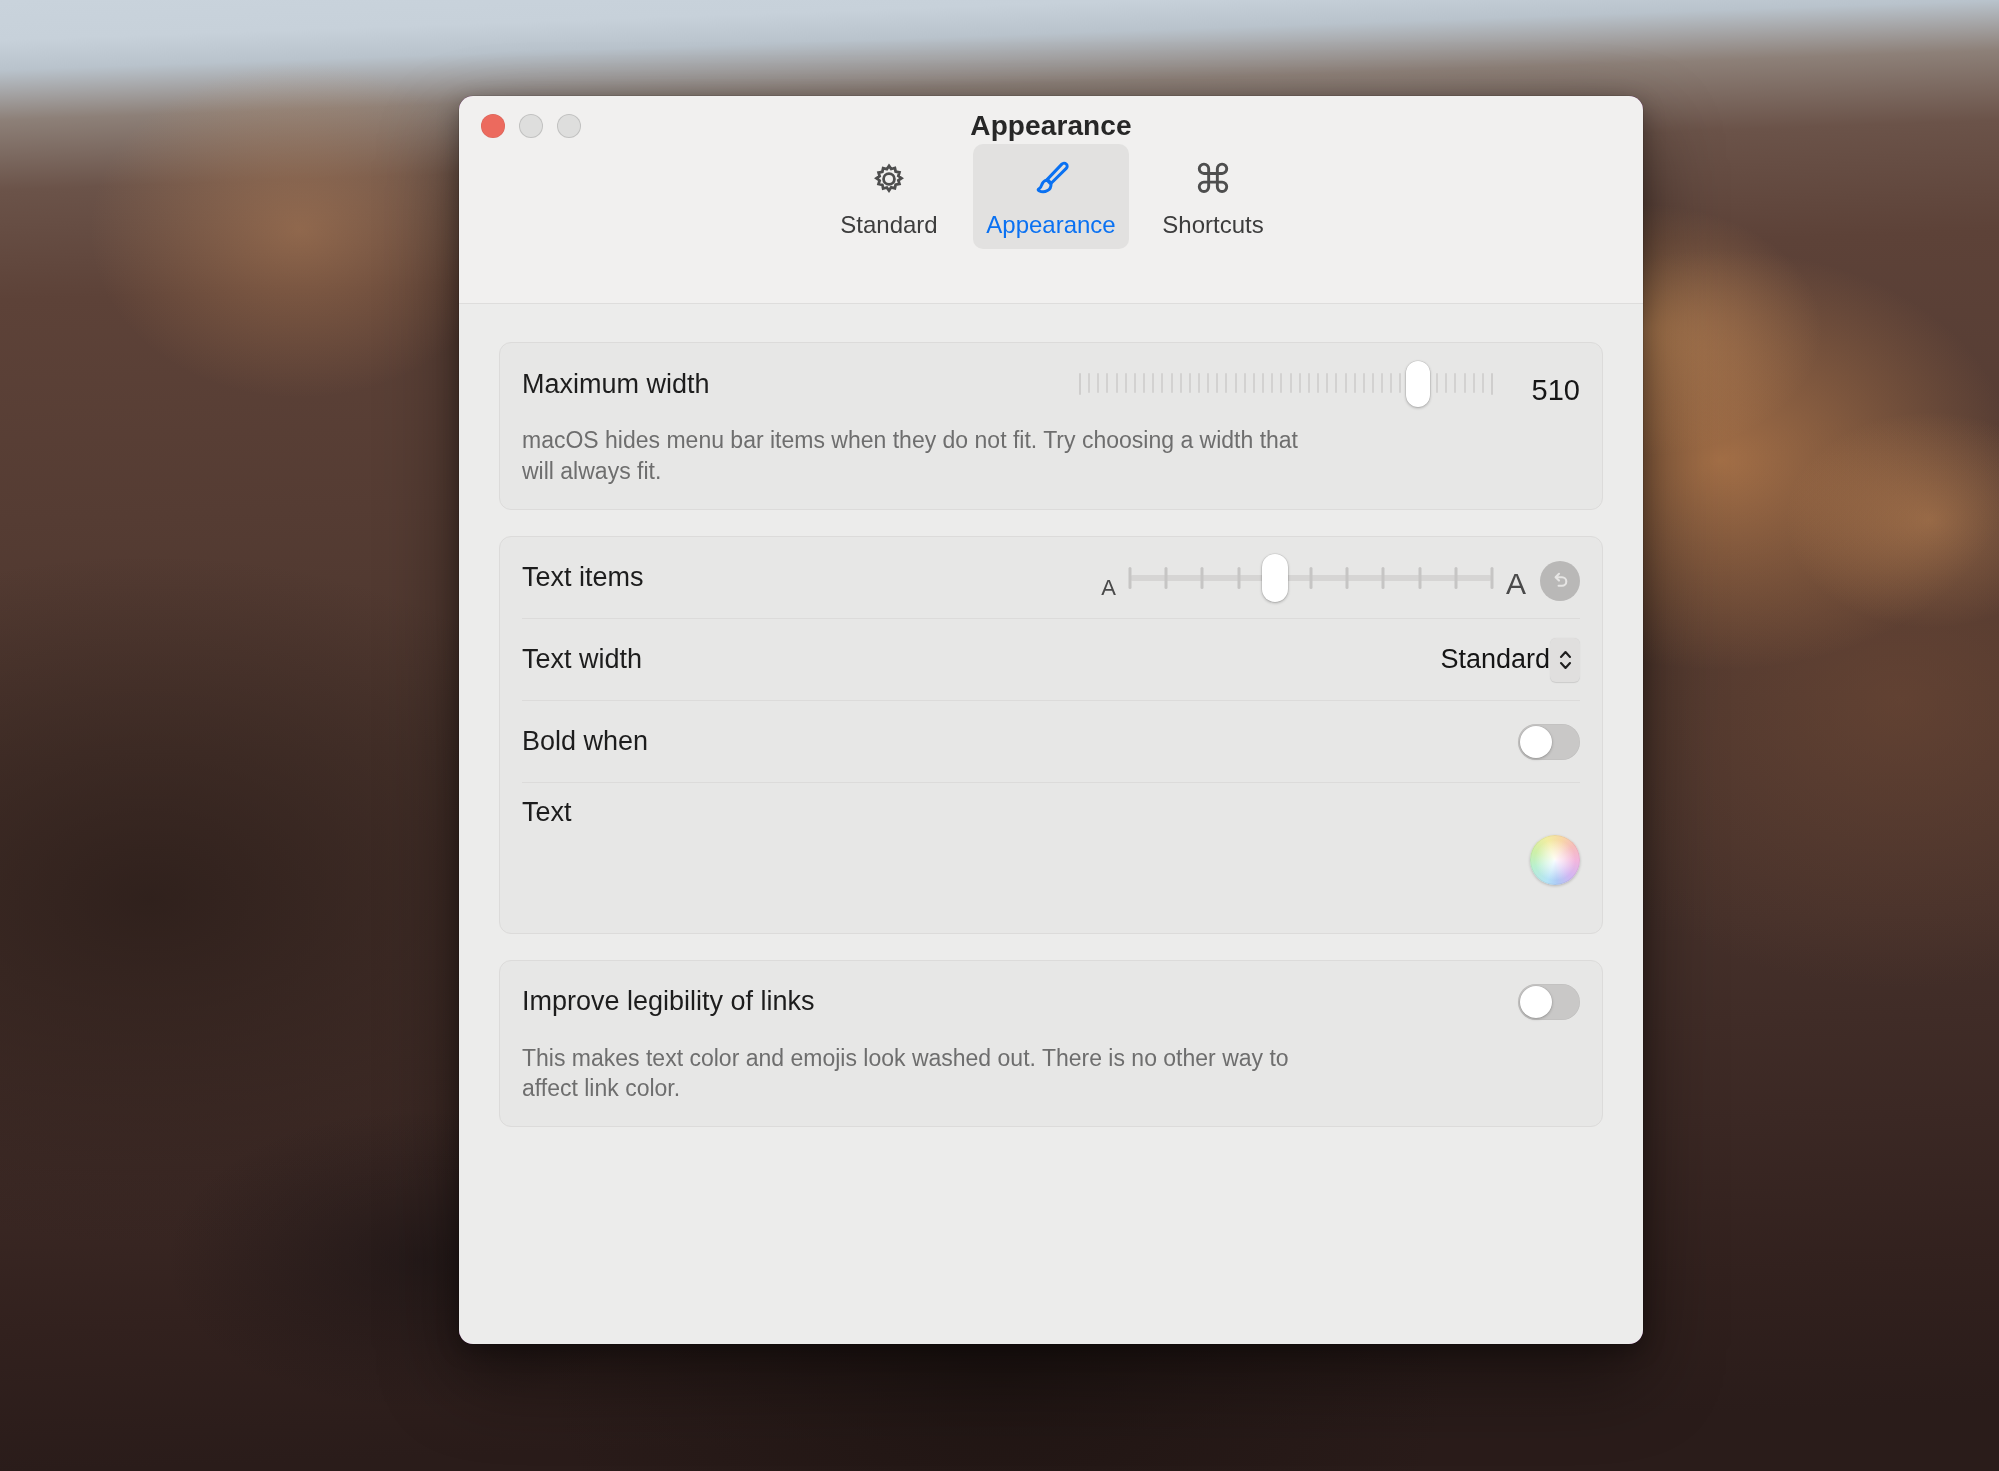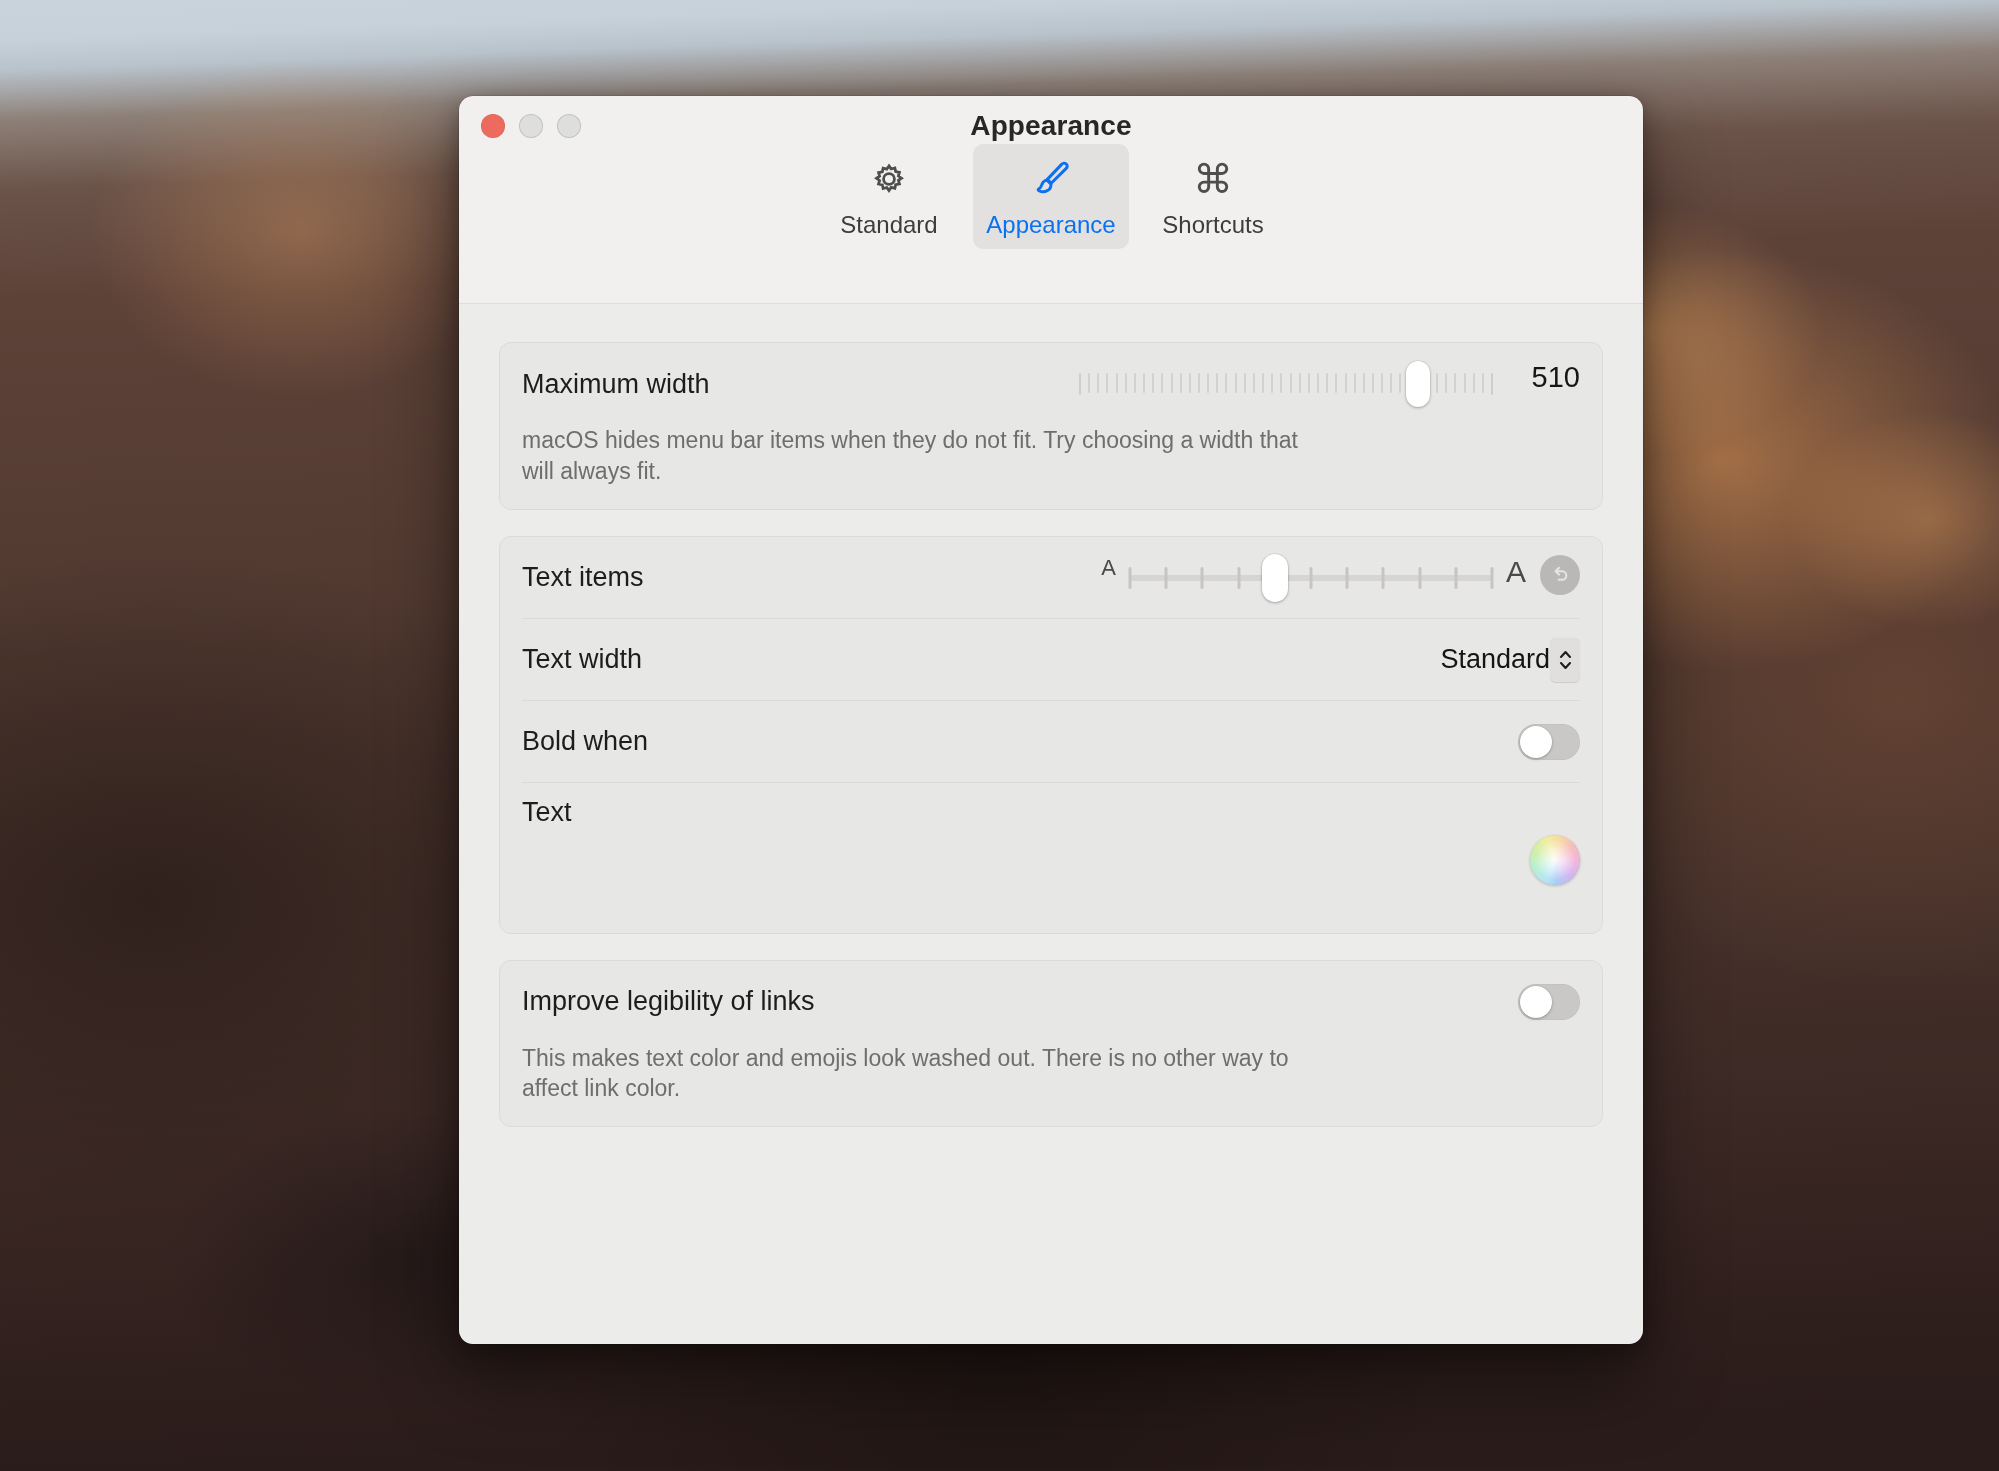--- a/index.html
+++ b/index.html
@@ -179,21 +179,21 @@
     color: #6e6e6e;
     padding: 0 0 22px 0;
     max-width: 810px;
   }
 
   .spacer { flex: 1 1 auto; }
 
   
   .slider-wrap {
     display: flex;
-    align-items: flex-start;
+    align-items: flex-end;
     gap: 14px;
   }
 
   .slider {
     position: relative;
     height: 46px;
     display: flex;
     align-items: center;
   }
   .slider .track {

